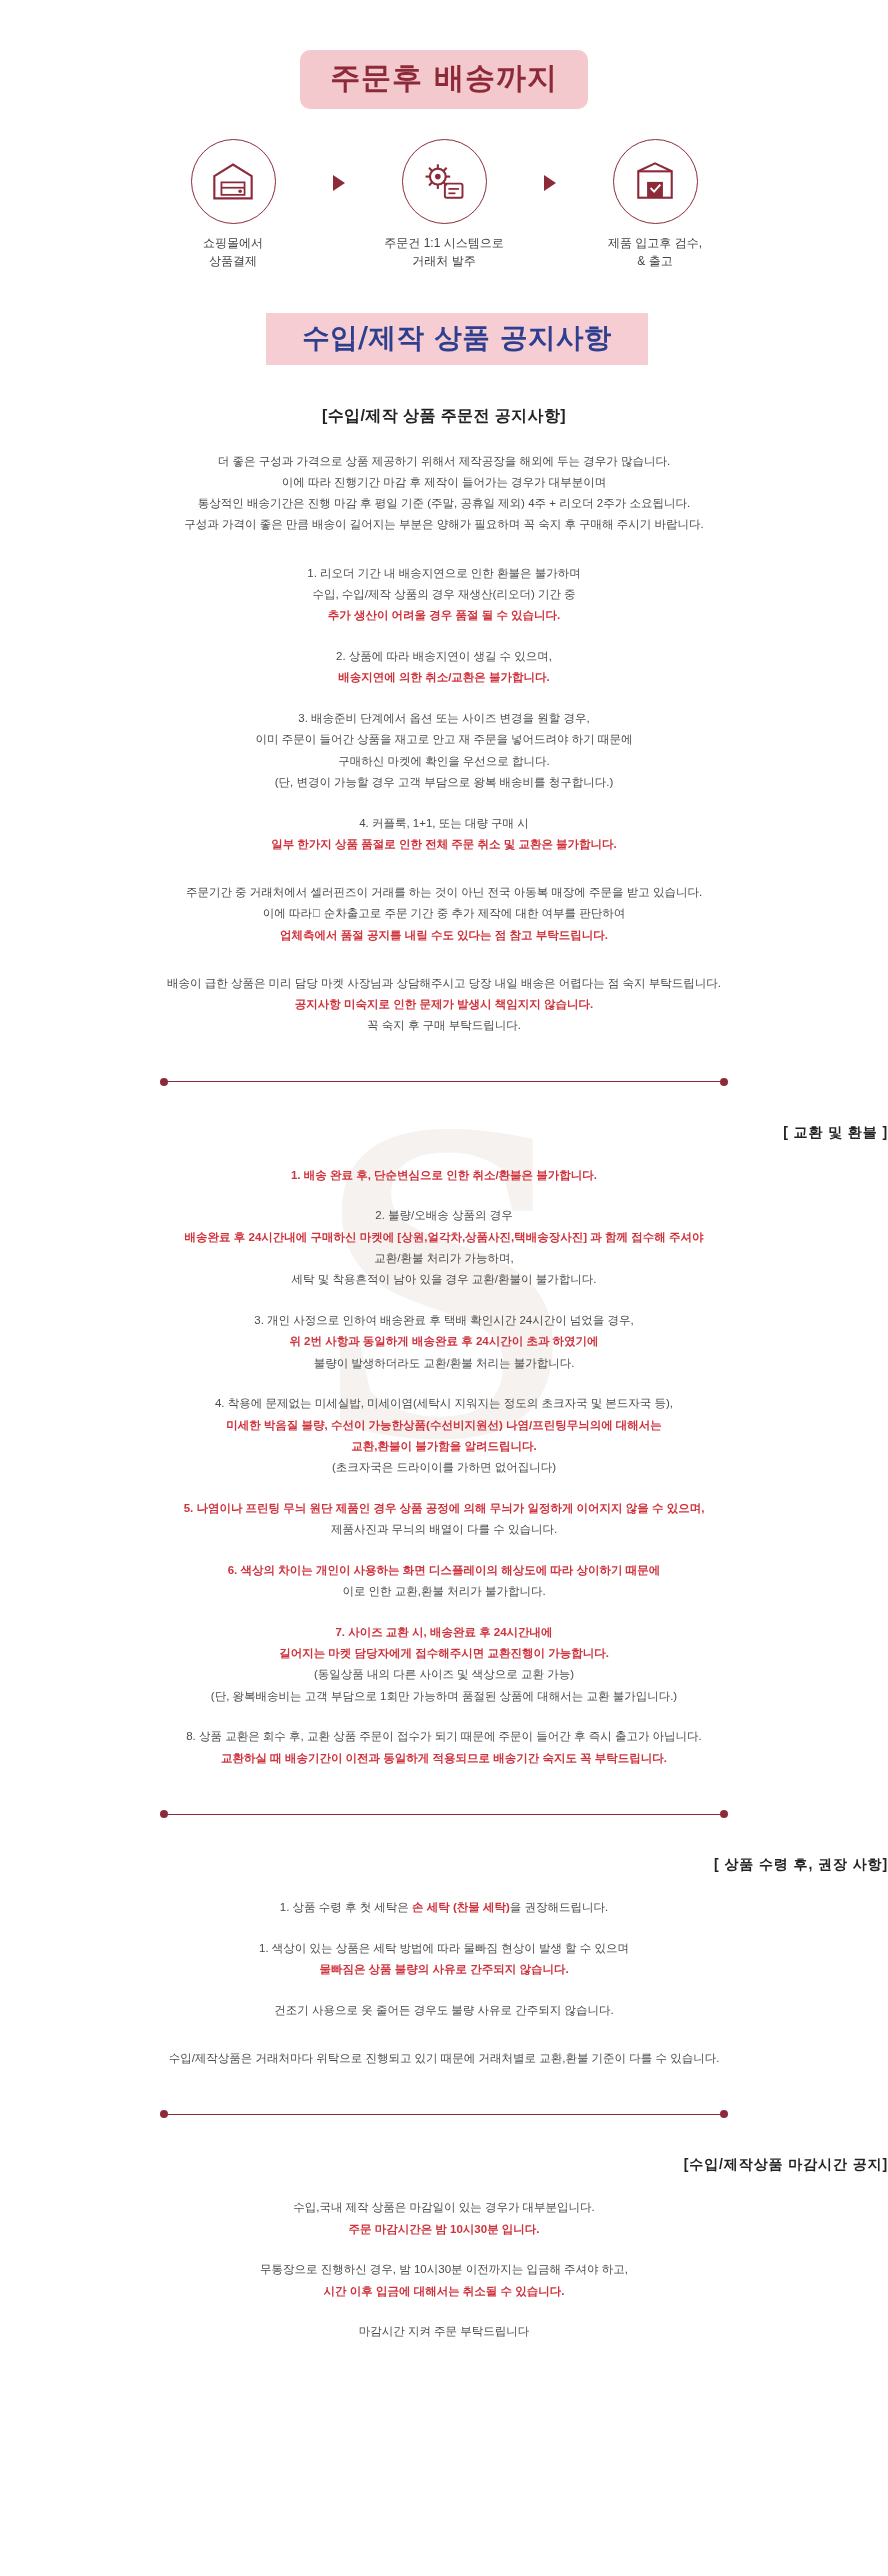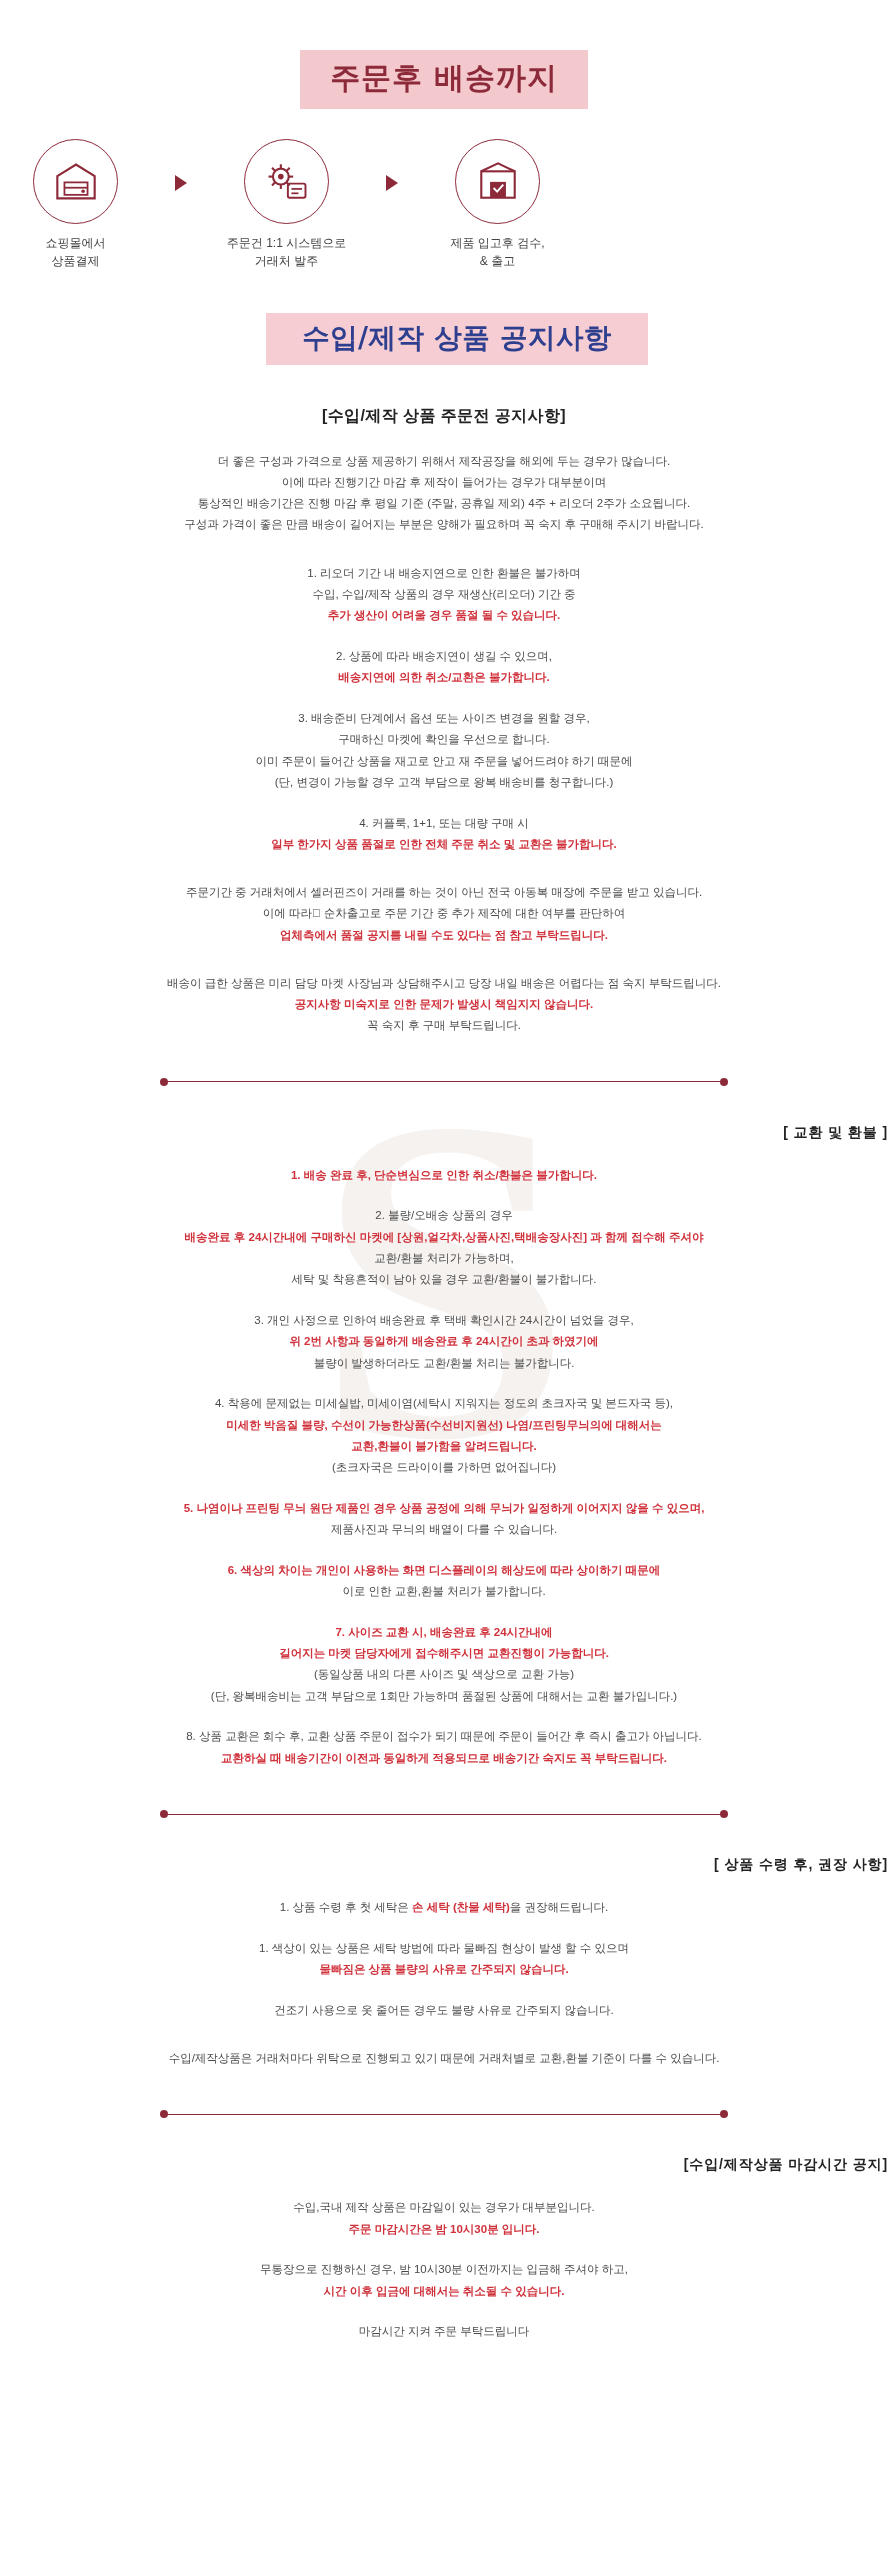--- a/index.html
+++ b/index.html
@@ -47,27 +47,28 @@
     margin-bottom: 30px;
   }
   .top-title {
     display: inline-block;
     background: #f3c9cd;
     color: #8d2a3a;
     font-size: 30px;
     font-weight: bold;
     letter-spacing: 0.9px;
     padding: 8px 30px 9.8px 30px;
-    border-radius: 0;
+    border-radius: 10px;
     font-family: "DejaVu Sans", sans-serif;
   }
 
   
   .steps {
     display: flex;
+    justify-content: center;
     align-items: flex-start;
     gap: 24px;
     margin-top: 21px;
     margin-bottom: 9px;
   }
   .step {
     width: 151px;
     text-align: center;
   }
   .step-circle {
@@ -259,22 +260,22 @@
       <div class="red">추가 생산이 어려울 경우 품절 될 수 있습니다.</div>
     </div>
 
     <div class="block gap-md">
       <div>2. 상품에 따라 배송지연이 생길 수 있으며,</div>
       <div class="red">배송지연에 의한 취소/교환은 불가합니다.</div>
     </div>
 
     <div class="block gap-md">
       <div>3. 배송준비 단계에서 옵션 또는 사이즈 변경을 원할 경우,</div>
+      <div>이미 주문이 들어간 상품을 재고로 안고 재 주문을 넣어드려야 하기 때문에</div>
       <div>구매하신 마켓에 확인을 우선으로 합니다.</div>
-      <div>이미 주문이 들어간 상품을 재고로 안고 재 주문을 넣어드려야 하기 때문에</div>
       <div>(단, 변경이 가능할 경우 고객 부담으로 왕복 배송비를 청구합니다.)</div>
     </div>
 
     <div class="block gap-md">
       <div>4. 커플룩, 1+1, 또는 대량 구매 시</div>
       <div class="red">일부 한가지 상품 품절로 인한 전체 주문 취소 및 교환은 불가합니다.</div>
     </div>
 
     <div class="block gap-lg">
       <div>주문기간 중 거래처에서 셀러핀즈이 거래를 하는 것이 아닌 전국 아동복 매장에 주문을 받고 있습니다.</div>

